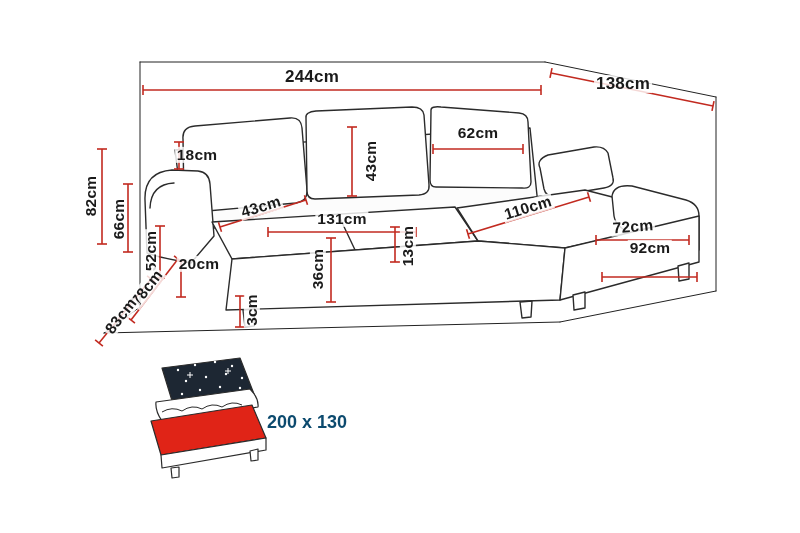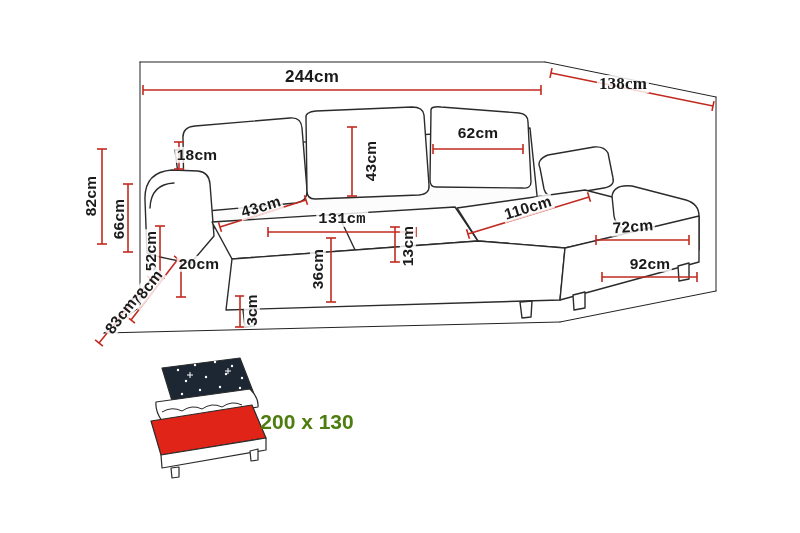--- a/index.html
+++ b/index.html
@@ -10,21 +10,21 @@
   .stage svg{position:absolute;left:0;top:0;}
   .dim-label{
     position:absolute;transform:translate(-50%,-50%);
     font-size:15.5px;font-weight:600;color:#1a1a1a;
     background:rgba(255,255,255,.82);padding:0 2px;line-height:1.05;
     white-space:nowrap;letter-spacing:.2px;
   }
   .dim-label.big{font-size:17px;}
   .bed-size{
     position:absolute;transform:translate(-50%,-50%);
-    font-size:21px;font-weight:600;color:#4d7c0f;white-space:nowrap;
+    font-size:18px;font-weight:600;color:#0c4a6e;white-space:nowrap;
   }
 </style>
 </head>
 <body>
 
 <div class="stage">
 
   <svg width="800" height="533" viewBox="0 0 800 533">
     <defs>
       <marker id="tick" markerWidth="12" markerHeight="12" refX="6" refY="6" orient="auto" markerUnits="userSpaceOnUse">
@@ -123,34 +123,34 @@
       <path d="M151,421 L252,405 L266,438 L161,455 Z" fill="#e02417"></path>
 
       <path d="M161,455 L266,438 L266,450 L162,468 Z" fill="#ffffff"></path>
 
       <path d="M171,468 L179,467 L179,477 L172,478 Z" fill="#ffffff"></path>
       <path d="M250,451 L258,449 L258,460 L251,461 Z" fill="#ffffff"></path>
     </g>
   </svg>
 
   <span class="dim-label big" style="left:312px;top:77px;">244cm</span>
-  <span class="dim-label big" style="left:623px;top:84px;font-family:Liberation Serif, serif;">138cm</span>
+  <span class="dim-label big" style="left:623px;top:84px;">138cm</span>
   <span class="dim-label" style="left:197px;top:155px;">18cm</span>
   <span class="dim-label" style="left:371px;top:161px;transform:translate(-50%,-50%) rotate(-90deg);">43cm</span>
   <span class="dim-label" style="left:478px;top:133px;">62cm</span>
   <span class="dim-label" style="left:261px;top:207px;transform:translate(-50%,-50%) rotate(-17deg);">43cm</span>
-  <span class="dim-label" style="left:342px;top:219px;font-family:Liberation Mono, monospace;">131cm</span>
+  <span class="dim-label" style="left:342px;top:219px;">131cm</span>
   <span class="dim-label" style="left:528px;top:208px;transform:translate(-50%,-50%) rotate(-17deg);">110cm</span>
   <span class="dim-label" style="left:633px;top:227px;transform:translate(-50%,-50%) rotate(-5deg);">72cm</span>
   <span class="dim-label" style="left:91px;top:196px;transform:translate(-50%,-50%) rotate(-90deg);">82cm</span>
   <span class="dim-label" style="left:119px;top:219px;transform:translate(-50%,-50%) rotate(-90deg);">66cm</span>
   <span class="dim-label" style="left:151px;top:251px;transform:translate(-50%,-50%) rotate(-90deg);">52cm</span>
   <span class="dim-label" style="left:199px;top:264px;">20cm</span>
   <span class="dim-label" style="left:408px;top:246px;transform:translate(-50%,-50%) rotate(-90deg);">13cm</span>
   <span class="dim-label" style="left:318px;top:269px;transform:translate(-50%,-50%) rotate(-90deg);">36cm</span>
   <span class="dim-label" style="left:147px;top:288px;transform:translate(-50%,-50%) rotate(-52deg);">78cm</span>
-  <span class="dim-label" style="left:650px;top:264px;">92cm</span>
+  <span class="dim-label" style="left:650px;top:248px;">92cm</span>
   <span class="dim-label" style="left:121px;top:316px;transform:translate(-50%,-50%) rotate(-52deg);">83cm</span>
   <span class="dim-label" style="left:252px;top:310px;transform:translate(-50%,-50%) rotate(-90deg);">3cm</span>
 
   <span class="bed-size" style="left:307px;top:422px;">200 x 130</span>
 
 </div>
 
 </body></html>

